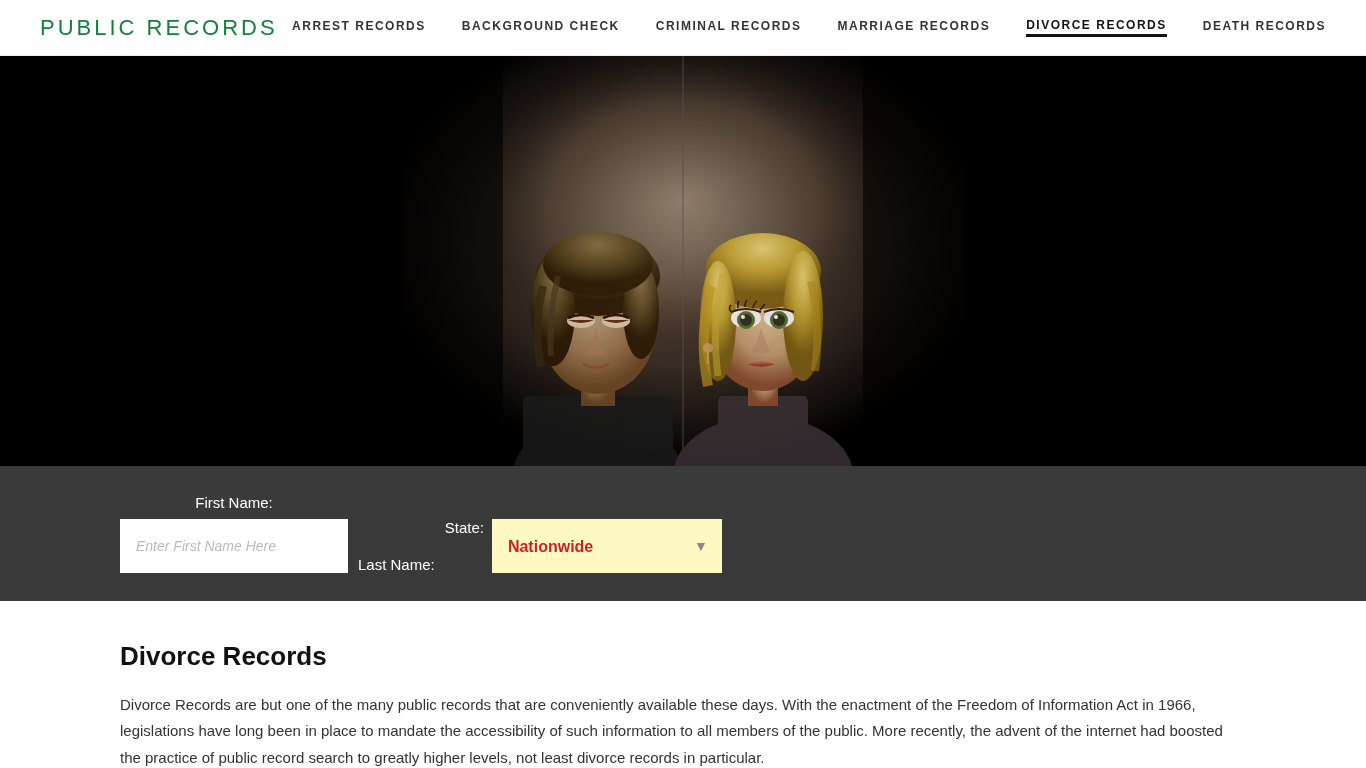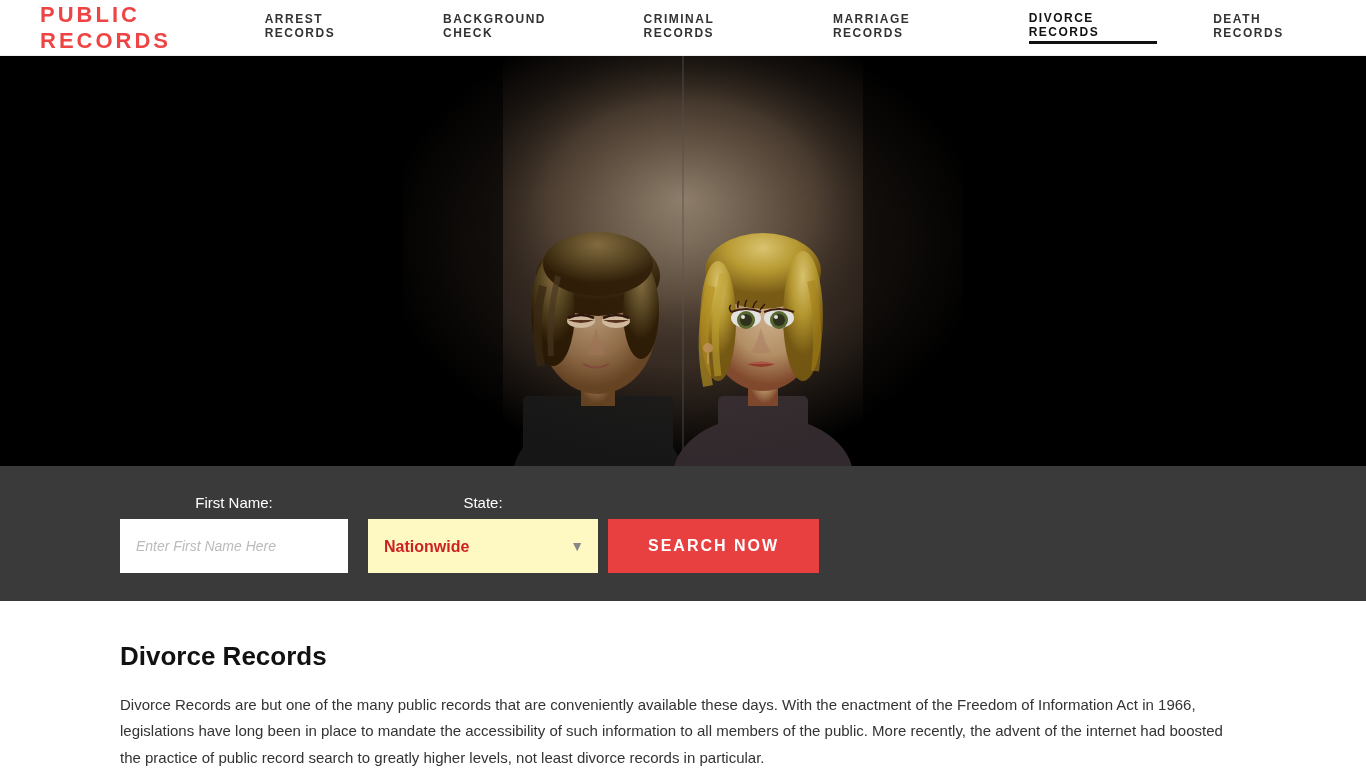--- a/index.html
+++ b/index.html
@@ -21,30 +21,30 @@
       align-items: center;
       justify-content: space-between;
       padding: 0 40px;
       height: 56px;
       background: #fff;
       border-bottom: 1px solid #eee;
     }
 
     .logo {
       font-size: 22px;
-      font-weight: 700;
+      font-weight: 400;
       letter-spacing: 3px;
-      color: #ef4444;
+      color: #15803d;
       text-transform: uppercase;
     }
 
     nav {
       display: flex;
       align-items: center;
-      gap: 56px;
+      gap: 36px;
     }
 
     nav a {
       text-decoration: none;
       font-size: 12px;
       font-weight: 600;
       letter-spacing: 1.5px;
       color: #333;
       text-transform: uppercase;
       padding-bottom: 4px;
@@ -101,21 +101,21 @@
       outline: none;
     }
 
     .search-field input::placeholder {
       color: #bbb;
       font-style: italic;
     }
 
     .search-field-state {
       display: flex;
-      flex-direction: column;
+      flex-direction: row;
       gap: 8px;
     }
 
     .search-field-state label {
       color: #fff;
       font-size: 15px;
       font-weight: 500;
       text-align: center;
     }
 
@@ -326,20 +326,21 @@
   <div style="position:absolute;right:0;top:0;bottom:0;width:200px;background:linear-gradient(to left, rgba(0,0,0,0.95), transparent);"></div>
 </div>
 
 <div class="search-section">
   <div class="search-field">
     <label>First Name:</label>
     <input type="text" placeholder="Enter First Name Here" style="">
   </div>
 
   <div class="search-field">
+    <label>Last Name:</label>
   </div>
 
   <div class="search-field-state">
     <label>State:</label>
     <div class="state-select-wrapper">
       <select>
         <option value="nationwide">Nationwide</option>
         <option value="AL">Alabama</option>
         <option value="AK">Alaska</option>
         <option value="AZ">Arizona</option>
@@ -347,19 +348,18 @@
         <option value="CO">Colorado</option>
         <option value="FL">Florida</option>
         <option value="GA">Georgia</option>
         <option value="NY">New York</option>
         <option value="TX">Texas</option>
       </select>
       <span class="state-select-arrow">▼</span>
     </div>
   </div>
 
-  <button class="search-btn">SEARCH NOW</button>
 </div>
 
 <div class="content">
   <h2>Divorce Records</h2>
   <p>Divorce Records are but one of the many public records that are conveniently available these days. With the enactment of the Freedom of Information Act in 1966, legislations have long been in place to mandate the accessibility of such information to all members of the public. More recently, the advent of the internet had boosted the practice of public record search to greatly higher levels, not least divorce records in particular.</p>
 </div>
 
 </body></html>

